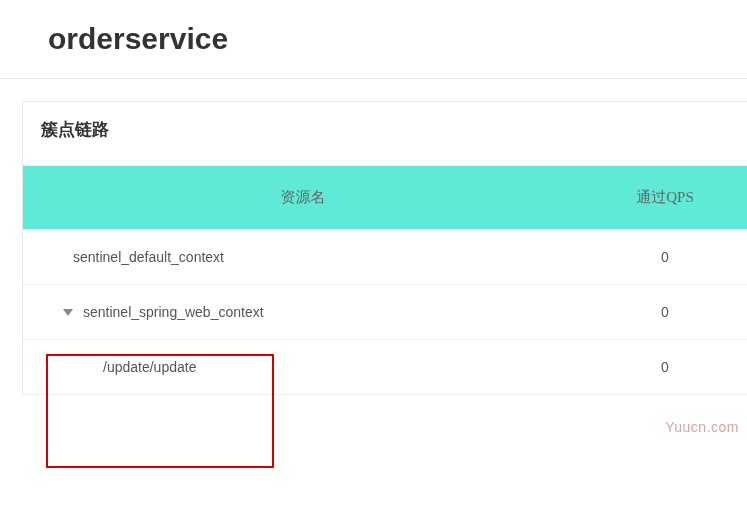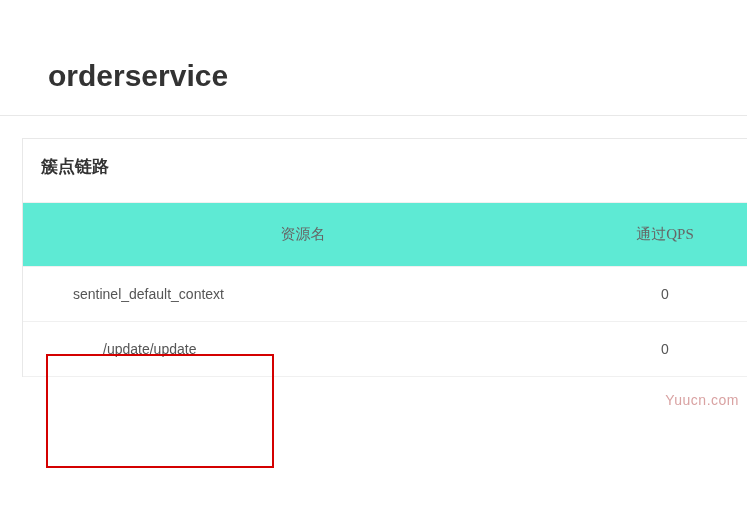--- a/index.html
+++ b/index.html
@@ -14,21 +14,20 @@
       width: 747px;
       height: 514px;
       overflow: hidden;
       position: relative;
     }
     .page-title {
       font-size: 30px;
       font-weight: 700;
       color: #333;
       padding: 22px 0 22px 48px;
-      margin-top: 37px;
     }
     .separator {
       border-top: 1px solid #e8e8e8;
       margin-bottom: 22px;
     }
     .panel {
       margin-left: 22px;
       border: 1px solid #e8e8e8;
       border-right: none;
       border-bottom: none;
@@ -99,21 +98,21 @@
       border-bottom: none;
     }
     .highlight-box {
       position: absolute;
       border: 2px solid #d40000;
       pointer-events: none;
     }
     .watermark {
       position: absolute;
       right: 8px;
-      bottom: 106px;
+      bottom: 79px;
       font-size: 14px;
       color: #d9a2a2;
       letter-spacing: 0.5px;
     }
   </style>
 </head>
 <body>
 
 <div class="page-title">orderservice</div>
 <div class="separator"></div>
@@ -127,20 +126,26 @@
         <th class="th th-resource">资源名</th>
         <th class="th th-qps">通过QPS</th>
       </tr>
     </thead>
     <tbody>
       <tr>
         <td class="td td-resource">sentinel_default_context</td>
         <td class="td td-qps">0</td>
       </tr>
       <tr>
+        <td class="td td-resource tree-caret-cell">
+          <span class="tree-caret"></span><span>sentinel_spring_web_context</span>
+        </td>
+        <td class="td td-qps">0</td>
+      </tr>
+      <tr>
         <td class="td td-resource child-cell">/update/update</td>
         <td class="td td-qps">0</td>
       </tr>
     </tbody>
   </table>
 </div>
 
 <div class="highlight-box" style="left:46px; top:354px; width:228px; height:114px;"></div>
 
 <div class="watermark">Yuucn.com</div>

